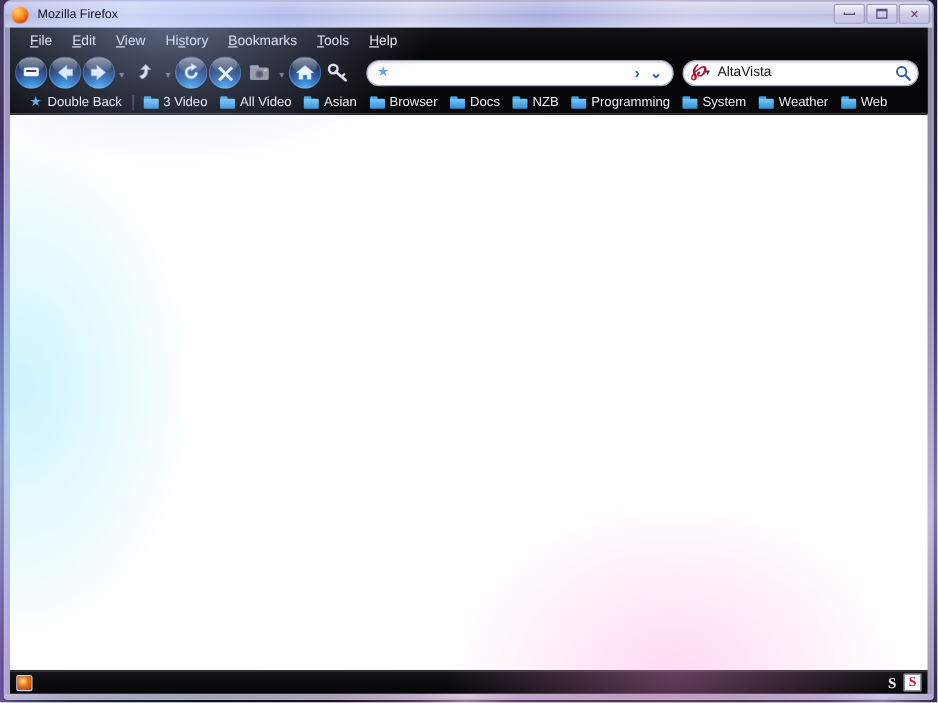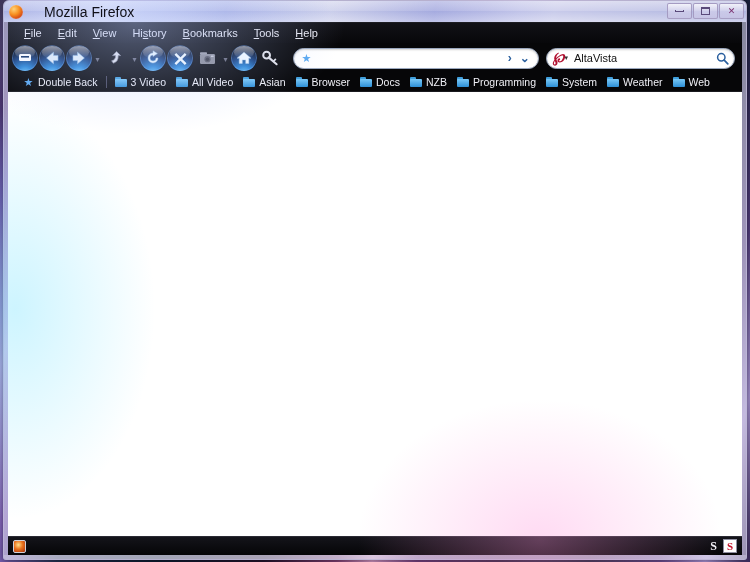--- a/index.html
+++ b/index.html
@@ -81,22 +81,22 @@
   }
   #ffLogo {
     position: relative; z-index: 2;
     width: 14px; height: 14px; border-radius: 50%;
     background: radial-gradient(circle at 35% 30%, #ffd27a 0%, #f79122 40%, #d64a14 72%, #8f2a06 100%);
     box-shadow: inset 0 0 1px rgba(255,255,255,.8);
     flex: 0 0 14px;
   }
   #titleText {
     position: relative; z-index: 2;
-    margin-left: 21px;
-    font-size: 14px; color: #101018;
+    margin-left: 7px;
+    font-size: 10px; color: #101018;
     white-space: nowrap;
   }
   #winControls {
     position: absolute; right: 2px; top: 2px; z-index: 3;
     display: flex; gap: 1px;
   }
   .wbtn {
     width: 25px; height: 16px;
     border: 1px solid rgba(160,150,190,.9);
     border-radius: 2px;

